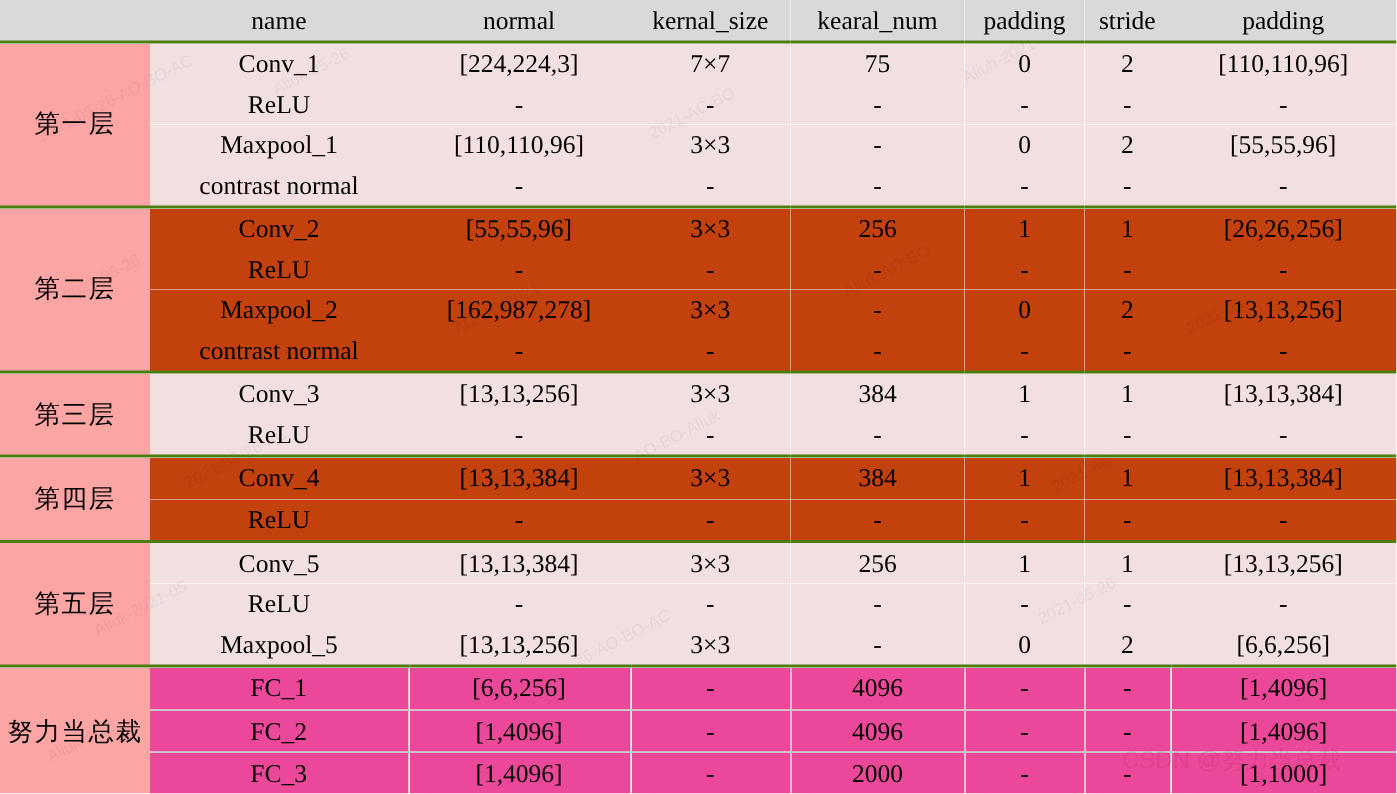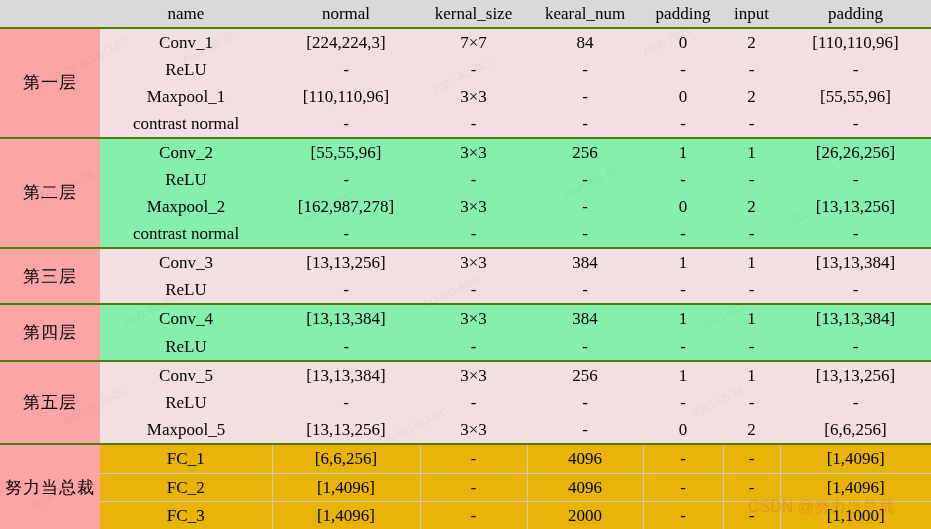--- a/index.html
+++ b/index.html
@@ -60,22 +60,22 @@
     color:#7B539E;
     font-size:20px;
     letter-spacing:1px;
   }
   td.layer-cell.fc{
     font-size:19px;
   }
 
   
   td.tint-pink{background:#F2DFDF;}
-  td.tint-cream{background:#86efac;}
-  td.tint-white{background:#eab308;}
+  td.tint-cream{background:#c2410c;}
+  td.tint-white{background:#ec4899;}
 
   
   td.cell-name{
     text-align:right;
     padding-right:16px;
   }
 
   
   tr.fc-row td.tint-white{
     border-right:1px solid #C9C9C9;
@@ -126,31 +126,31 @@
       <col class="c-output">
   </colgroup>
   <thead>
     <tr class="hdr-row">
       <td class="h-layer"></td>
       <td>name</td>
       <td>normal</td>
       <td>kernal_size</td>
       <td>kearal_num</td>
       <td>padding</td>
-      <td>input</td>
+      <td>stride</td>
       <td>padding</td>
     </tr>
   </thead>
   <tbody id="net-body">
       <tr class="sep-top">
         <td class="layer-cell" rowspan="4">第一层</td>
         <td class="cell-name tint-pink">Conv_1</td>
         <td class="tint-pink">[224,224,3]</td>
         <td class="tint-pink">7×7</td>
-        <td class="tint-pink">84</td>
+        <td class="tint-pink">75</td>
         <td class="tint-pink">0</td>
         <td class="tint-pink">2</td>
         <td class="tint-pink last-col">[110,110,96]</td>
       </tr>
       <tr>
         <td class="cell-name tint-pink">ReLU</td>
         <td class="tint-pink">-</td>
         <td class="tint-pink">-</td>
         <td class="tint-pink">-</td>
         <td class="tint-pink">-</td>

